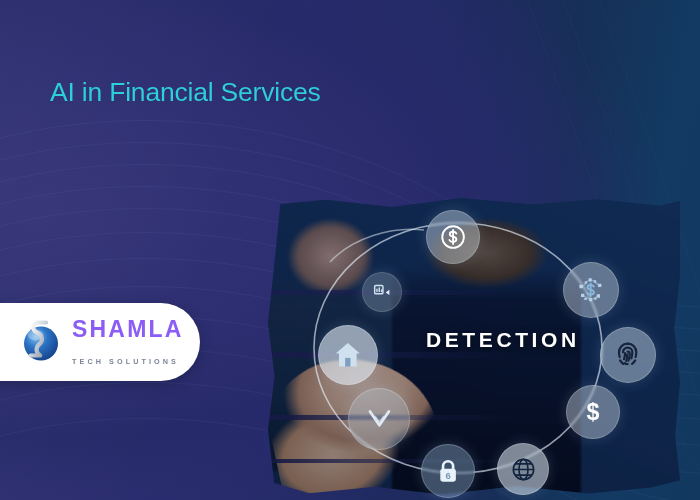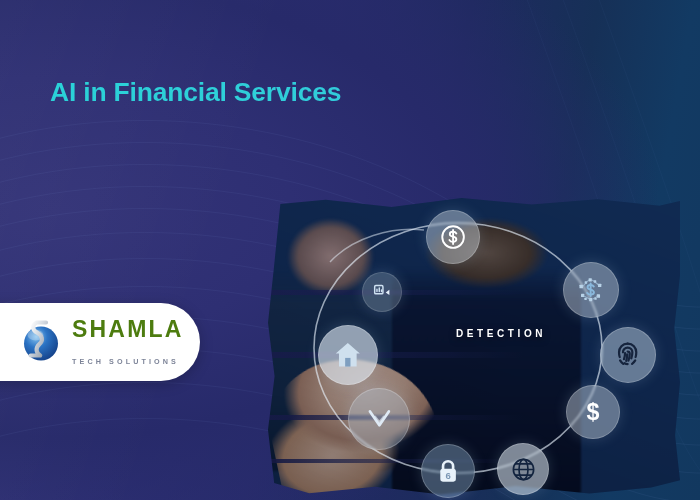--- a/index.html
+++ b/index.html
@@ -38,21 +38,21 @@
 
   
   .text-block {
     position:absolute;
     left:50px; top:78px;
     width:470px;
     z-index:6;
   }
   .headline {
     font-size:26.5px;
-    font-weight:bold;
+    font-weight:normal;
     letter-spacing:-.2px;
     line-height:1.1;
     background:linear-gradient(90deg,#2ad2d8 0%, #2fcfd9 45%, #35c3dd 100%);
     -webkit-background-clip:text;
     background-clip:text;
     color:transparent;
     -webkit-text-fill-color:transparent;
     margin-bottom:17px;
     white-space:nowrap;
   }
@@ -75,21 +75,21 @@
     box-shadow:0 3px 14px rgba(0,0,0,.22);
     display:flex;
     align-items:center;
     padding-left:32px;
     z-index:8;
   }
   .logo-mark { width:46px; height:48px; flex:0 0 auto; margin-right:8px; }
   .logo-words { display:flex; flex-direction:column; justify-content:center; }
   .logo-name {
     font-size:23px; font-weight:bold; letter-spacing:2.2px;
-    color:#4d7c0f; line-height:1;
+    color:#8b5cf6; line-height:1;
   }
   .logo-tag {
     font-size:7.2px; letter-spacing:3.1px; color:#7d8498;
     margin-top:16px; font-weight:bold;
   }
 
   
   .collage {
     position:absolute;
     left:268px; top:198px;
@@ -205,21 +205,21 @@
     z-index:7;
     text-align:center;
     width:150px;
   }
   .fraud-word {
     font-size:33px; font-weight:bold;
     color:#f5dc14; letter-spacing:.5px; line-height:1;
     text-shadow:0 2px 8px rgba(0,0,0,.55);
   }
   .detect-word {
-    font-size:10px; font-weight:bold;
+    font-size:21px; font-weight:bold;
     color:#ffffff; letter-spacing:3.6px;
     margin-top:7px; line-height:1;
     text-shadow:0 2px 7px rgba(0,0,0,.6);
   }
 </style>
 </head>
 <body>
 
 <div class="banner">
 

